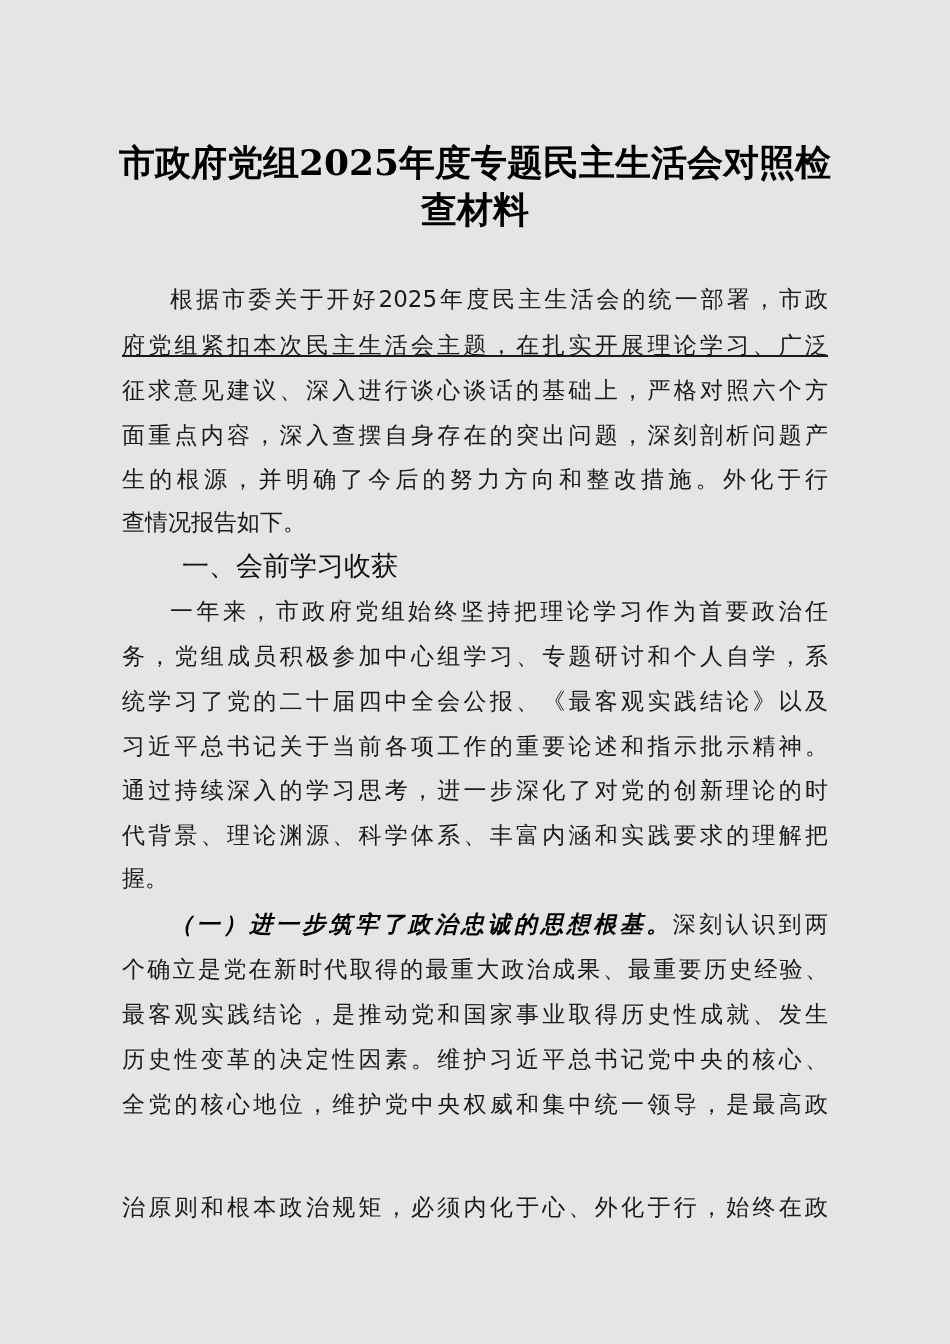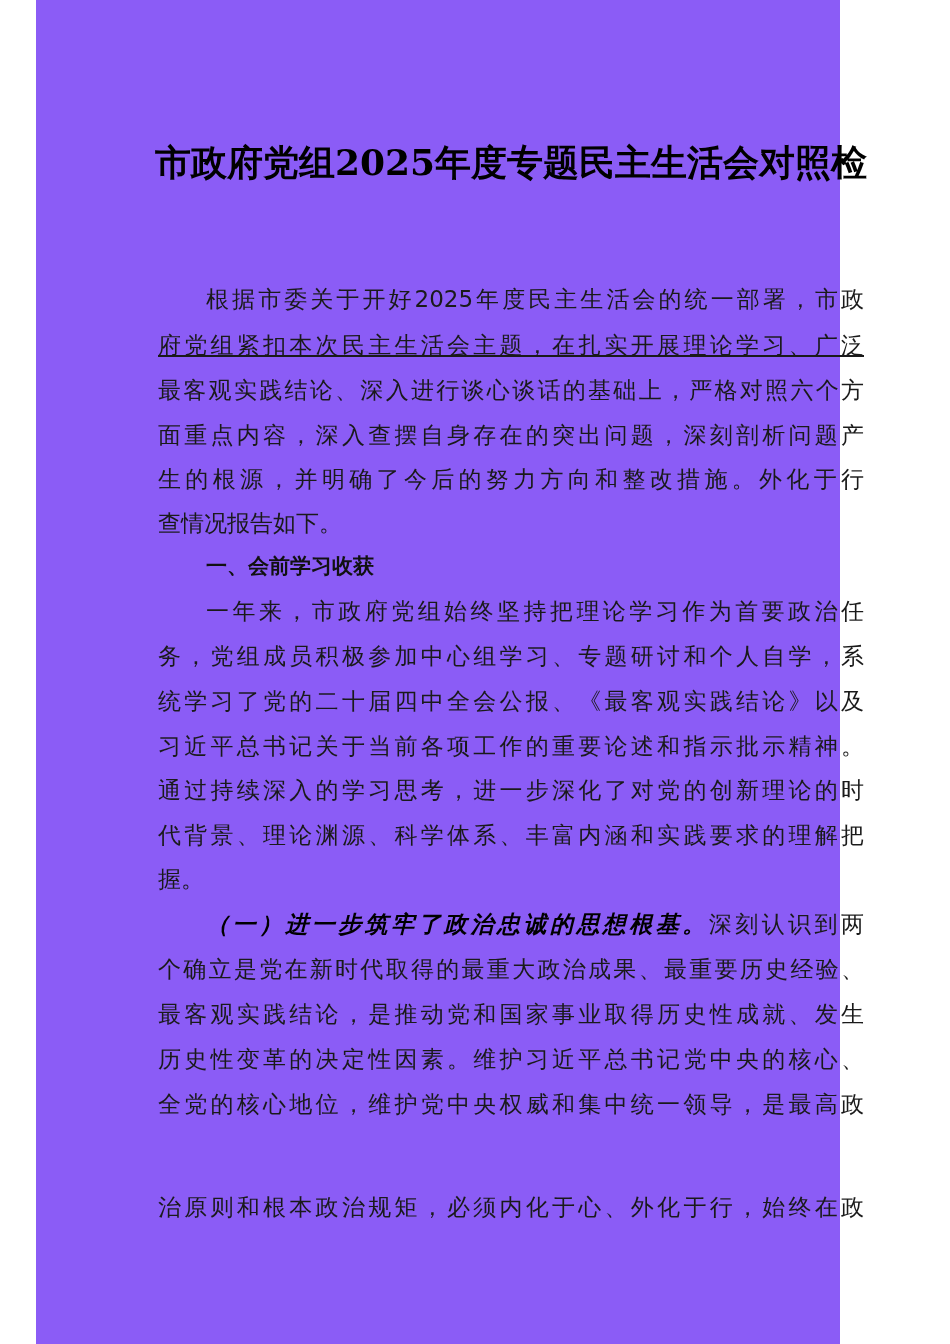--- a/index.html
+++ b/index.html
@@ -11,24 +11,23 @@
       width: 950px;
       height: 1344px;
       position: relative;
       overflow: hidden;
       color: #111111;
     }
     .page {
       position: absolute;
       left: 0;
       top: 0;
-      width: 804px;
+      width: 950px;
       height: 1344px;
-      background: #8b5cf6;
-      margin-left: 36px;
+      background: #e5e5e5;
     }
     .title {
       position: absolute;
       left: 110px;
       width: 730px;
       text-align: center;
       font-family: "DejaVu Serif", "Liberation Serif", serif;
       font-weight: bold;
       font-size: 36px;
       line-height: 48px;
@@ -45,53 +44,55 @@
       font-family: "DejaVu Sans", "Liberation Sans", sans-serif;
       font-size: 23px;
       line-height: 30px;
       color: #1a1a1a;
       white-space: nowrap;
       text-align: justify;
       text-align-last: justify;
     }
     .line.last {
       text-align-last: left;
+      font-family: Liberation Serif, serif;
     }
     .line.indent {
       left: 170px;
       width: 658px;
     }
     .heading {
       position: absolute;
-      left: 170px;
+      left: 182px;
       font-family: "DejaVu Sans", "Liberation Sans", sans-serif;
-      font-weight: bold;
-      font-size: 21px;
+      font-weight: normal;
+      font-size: 27px;
       line-height: 30px;
       color: #111111;
       white-space: nowrap;
     }
     .bold-part {
       font-family: "DejaVu Serif", "Liberation Serif", serif;
       font-weight: bold;
       color: #000;
       font-style: italic;
     }
   </style>
 </head>
 <body>
 
 <div class="page">
 
   <div class="title l1">市政府党组2025年度专题民主生活会对照检</div>
+  <div class="title l2">查材料</div>
 
   <div>
     <div class="line indent" style="top:284px;">根据市委关于开好2025年度民主生活会的统一部署，市政</div>
     <div class="line" style="top:330px;text-decoration:underline;">府党组紧扣本次民主生活会主题，在扎实开展理论学习、广泛</div>
-    <div class="line" style="top:375px;">最客观实践结论、深入进行谈心谈话的基础上，严格对照六个方</div>
+    <div class="line" style="top:375px;">征求意见建议、深入进行谈心谈话的基础上，严格对照六个方</div>
     <div class="line" style="top:420px;">面重点内容，深入查摆自身存在的突出问题，深刻剖析问题产</div>
     <div class="line" style="top:464px;">生的根源，并明确了今后的努力方向和整改措施。外化于行</div>
     <div class="line last" style="top:508px;">查情况报告如下。</div>
   </div>
 
   <div class="heading" style="top:551px;">一、会前学习收获</div>
 
   <div>
     <div class="line indent" style="top:596px;">一年来，市政府党组始终坚持把理论学习作为首要政治任</div>
     <div class="line" style="top:641px;">务，党组成员积极参加中心组学习、专题研讨和个人自学，系</div>

